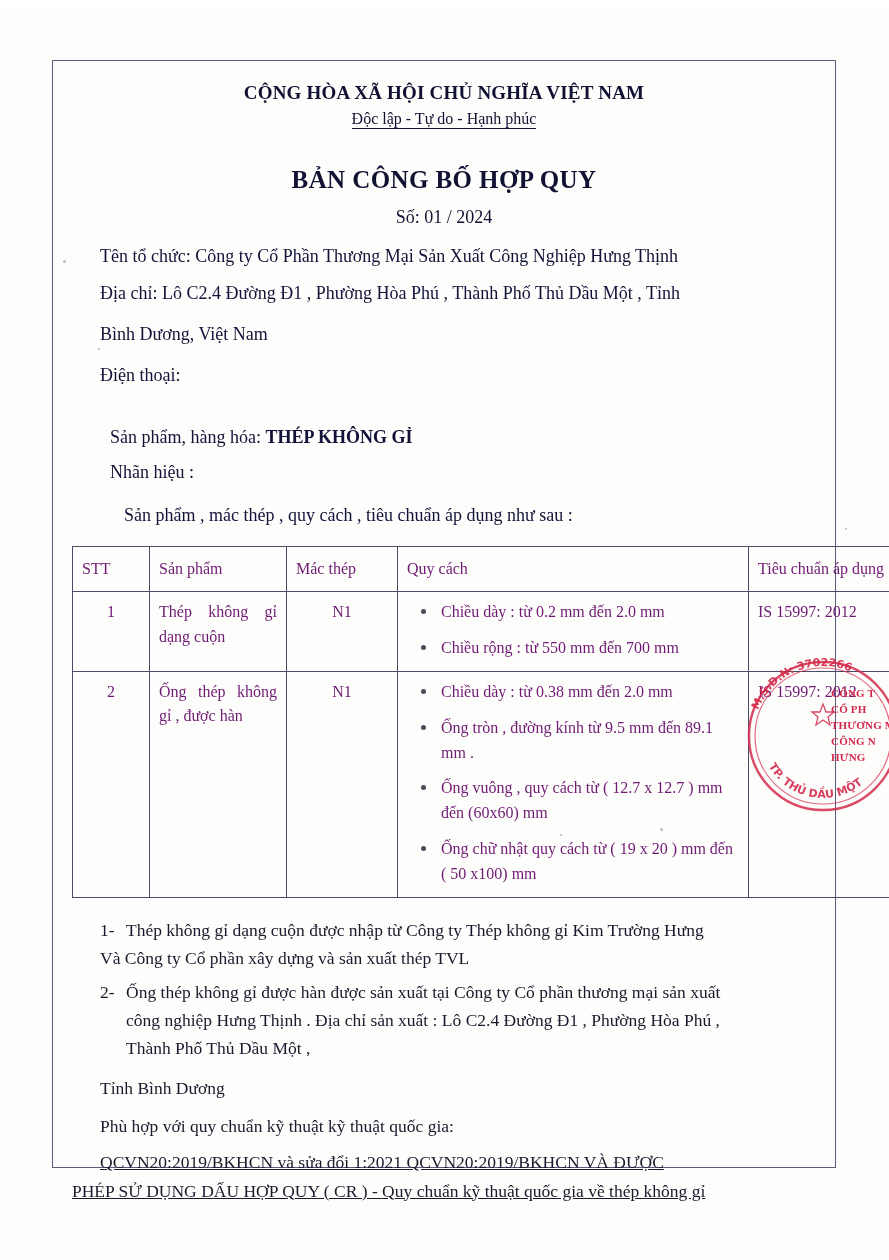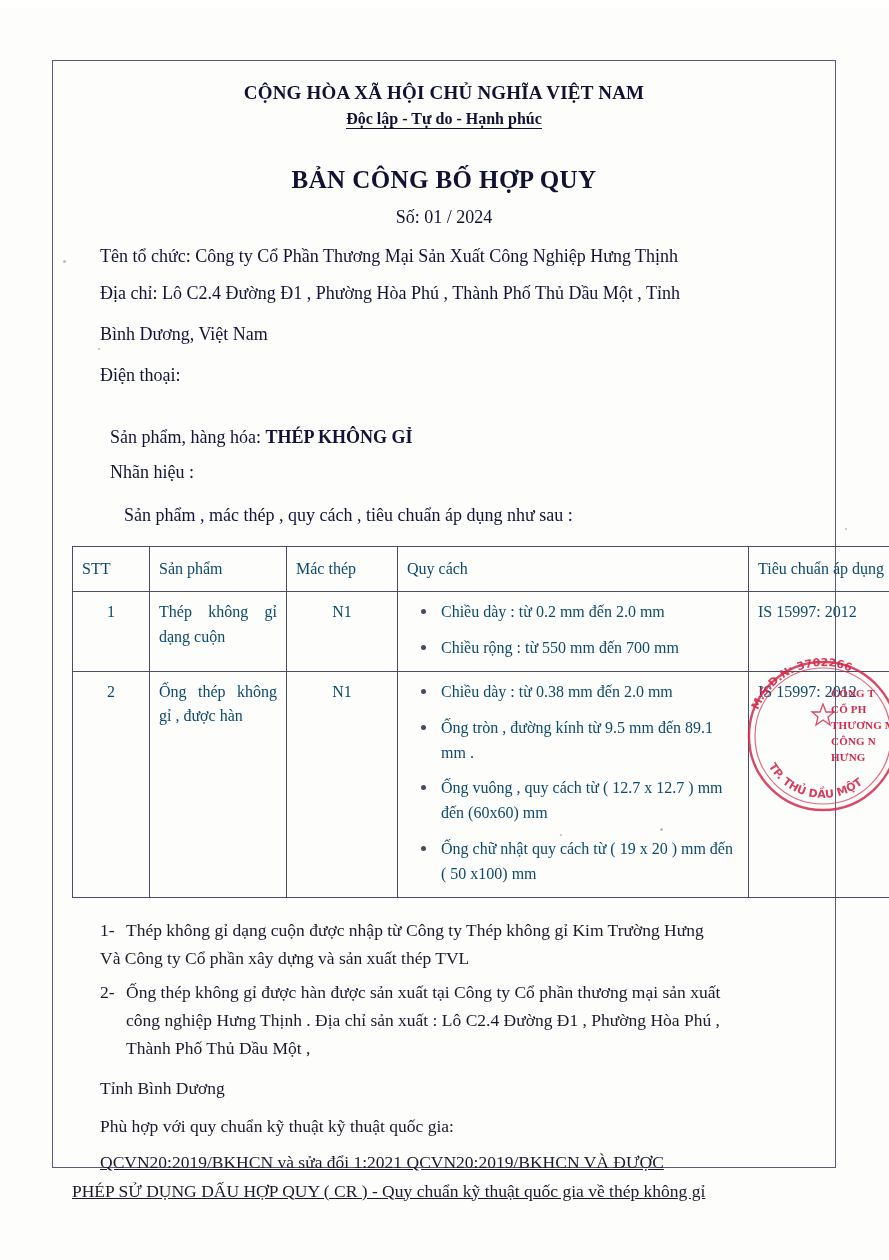--- a/index.html
+++ b/index.html
@@ -40,21 +40,21 @@
   }
   .center { text-align: center; }
   .national-title {
     font-weight: bold;
     font-size: 19px;
     letter-spacing: 0.2px;
     color: #111133;
     margin-top: 8px;
   }
   .national-sub {
-    font-weight: bold;
+    font-weight: normal;
     font-size: 16px;
     margin-top: 6px;
     color: #111133;
   }
   .national-sub span.u {
     border-bottom: 1.2px solid #111133;
     padding-bottom: 1px;
   }
   .main-title {
     font-weight: bold;
@@ -83,21 +83,21 @@
     width: 740px;
     margin-top: 16px;
     table-layout: fixed;
   }
   table.spec th, table.spec td {
     border: 1px solid #4a4a6a;
     vertical-align: top;
     padding: 8px 9px;
     font-size: 16px;
     line-height: 1.52;
-    color: #0c4a6e;
+    color: #701a75;
   }
   table.spec th {
     font-weight: normal;
     text-align: left;
     padding-top: 10px;
     padding-bottom: 10px;
   }
   .col-stt { width: 58px; text-align: center; }
   .col-sp { width: 118px; }
   .col-mac { width: 92px; text-align: center; }

